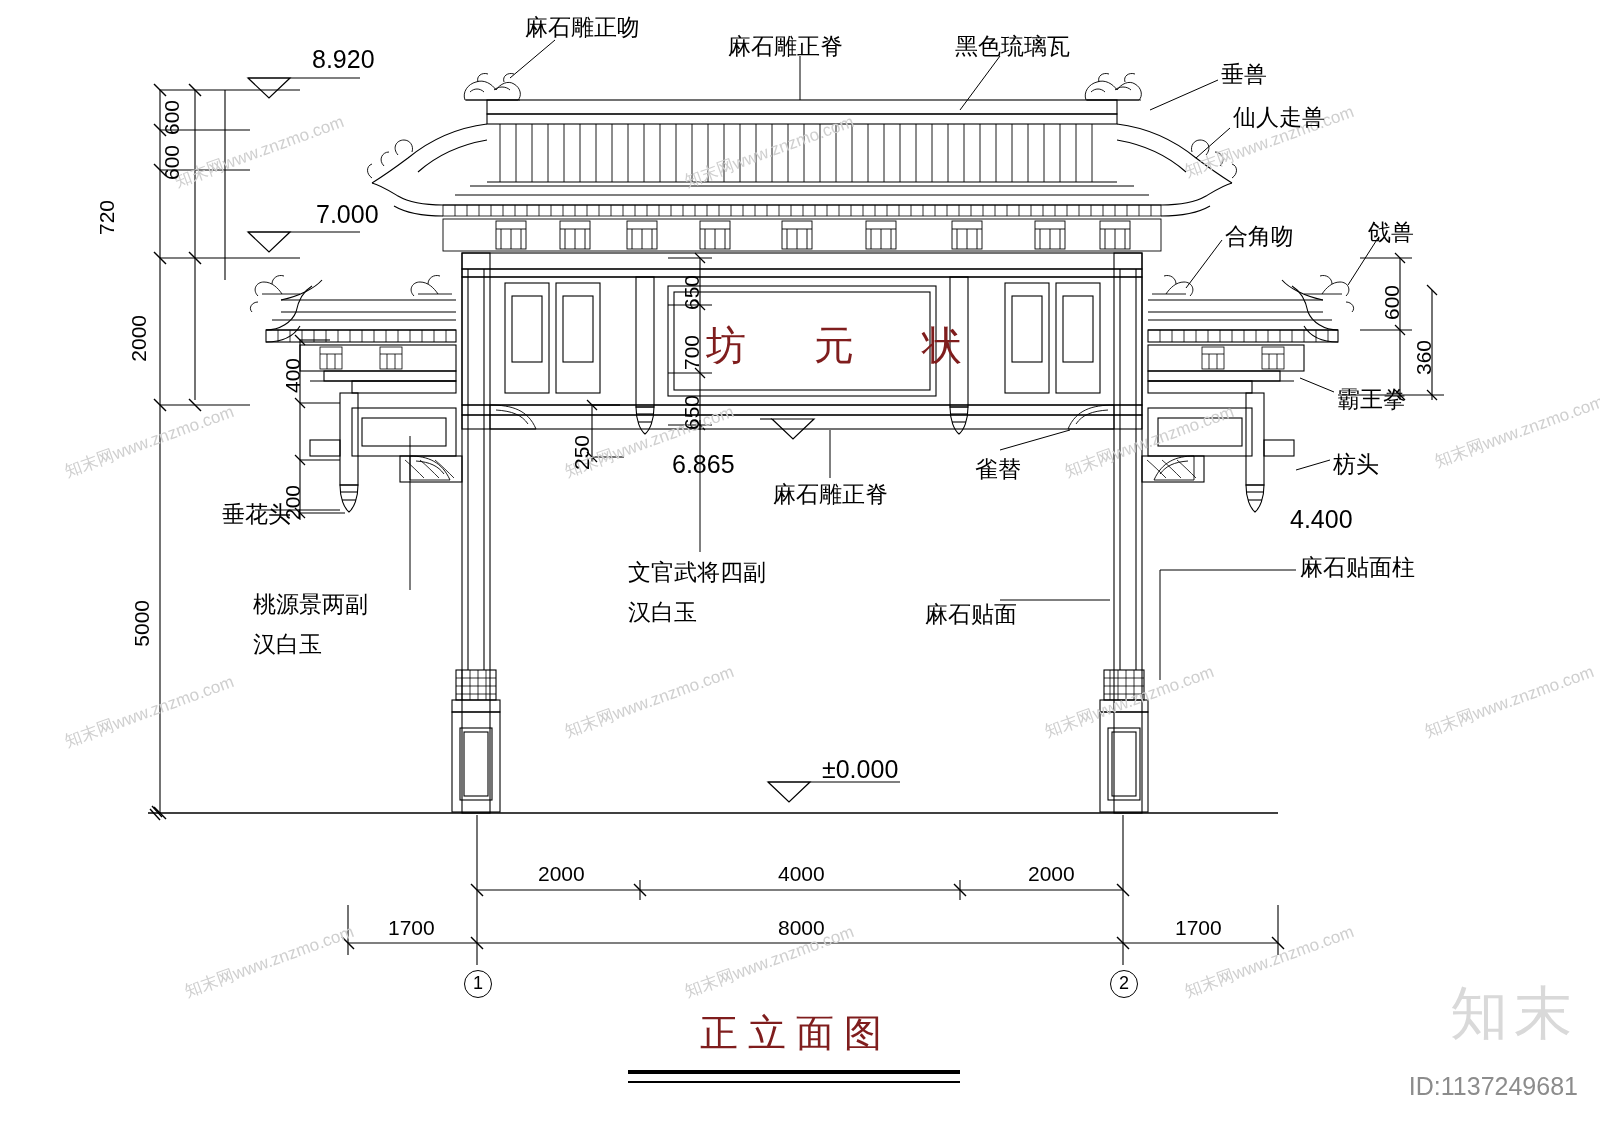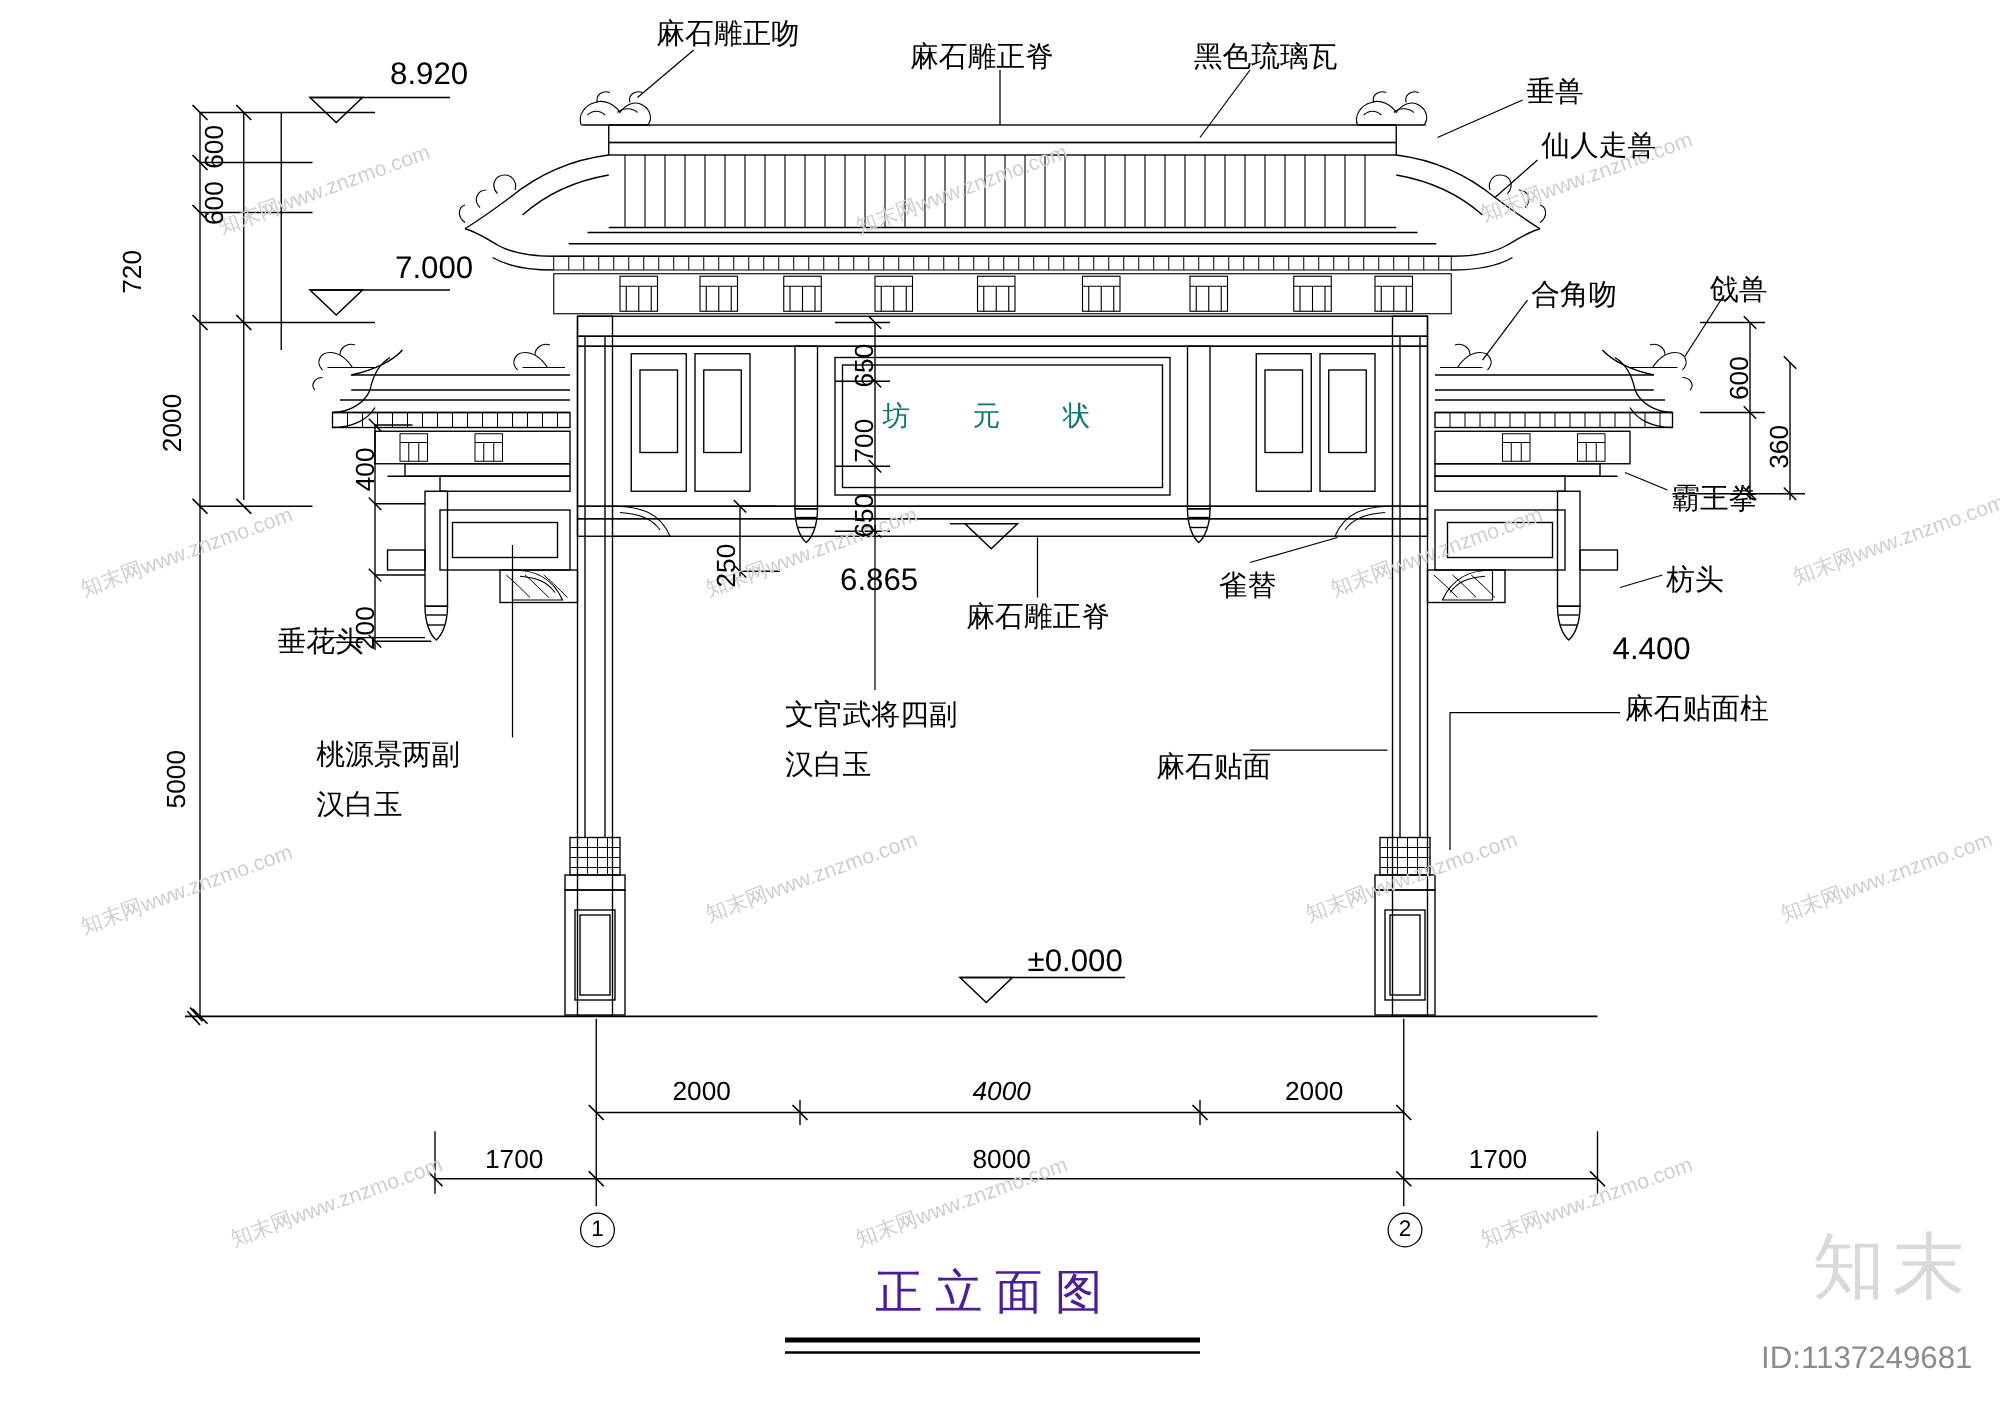--- a/index.html
+++ b/index.html
@@ -44,33 +44,33 @@
   }
   .elev {
     position: absolute;
     color: #000;
     font-size: 25px;
     white-space: pre;
     font-family: "Liberation Sans", sans-serif;
   }
   .title-main {
     position: absolute;
-    color: #4c1d95;
+    color: #7f1d1d;
     font-size: 38px;
     letter-spacing: 10px;
     white-space: pre;
     font-family: Liberation Serif, serif;
   }
   .plaque-text {
     position: absolute;
-    color: #0f766e;
-    font-size: 22px;
+    color: #7f1d1d;
+    font-size: 40px;
     letter-spacing: 22px;
     white-space: pre;
-    font-family: Liberation Sans, sans-serif;
+    font-family: Liberation Mono, monospace;
   }
   .wm {
     position: absolute;
     color: #cfcfcf;
     font-size: 17px;
     white-space: pre;
     transform: rotate(-20deg);
     font-family: "Liberation Sans", sans-serif;
     user-select: none;
   }
@@ -744,21 +744,21 @@
     <span class="dim-v" style="left:680px;top:275px;">650</span>
     <span class="dim-v" style="left:680px;top:335px;">700</span>
     <span class="dim-v" style="left:680px;top:395px;">650</span>
     <span class="dim-v" style="left:570px;top:435px;">250</span>
     <span class="dim-v" style="left:1380px;top:285px;">600</span>
     <span class="dim-v" style="left:1412px;top:340px;">360</span>
   </div>
 
   <div>
     <span class="dim" style="left:538px;top:862px;">2000</span>
-    <span class="dim" style="left:778px;top:862px;font-style:italic;">4000</span>
+    <span class="dim" style="left:778px;top:862px;">4000</span>
     <span class="dim" style="left:1028px;top:862px;">2000</span>
     <span class="dim" style="left:388px;top:916px;">1700</span>
     <span class="dim" style="left:778px;top:916px;">8000</span>
     <span class="dim" style="left:1175px;top:916px;">1700</span>
   </div>
 
   <div class="circnum" style="left:464px;top:970px;">1</div>
   <div class="circnum" style="left:1110px;top:970px;">2</div>
 
   <span class="plaque-text" style="left:706px;top:318px;">坊 元 状</span>

